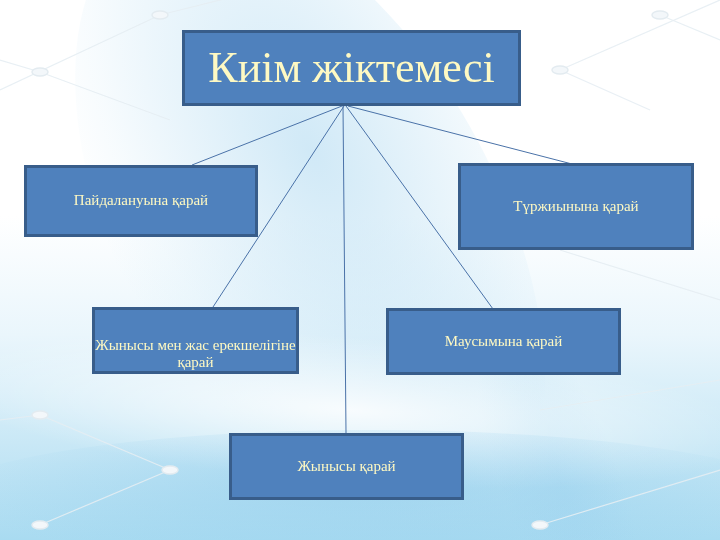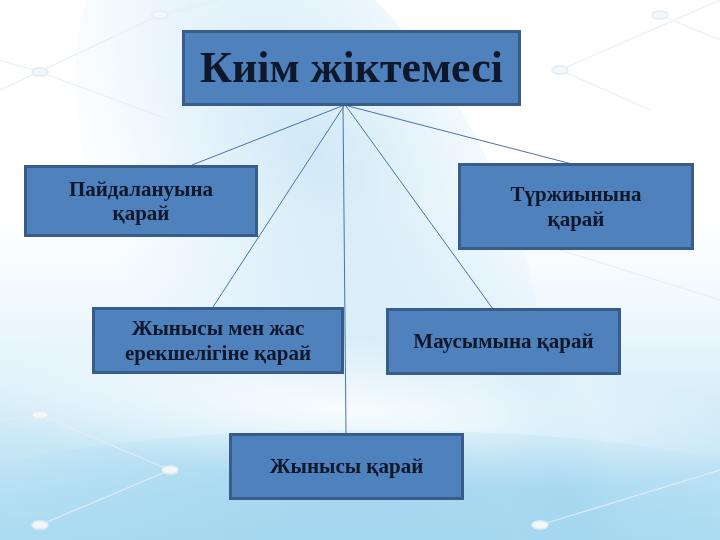--- a/index.html
+++ b/index.html
@@ -35,26 +35,26 @@
       border-radius: 50%;
       background: radial-gradient(ellipse, rgba(160,212,240,0.35), rgba(160,212,240,0) 70%);
       transform: rotate(-20deg);
     }
     svg.net { position: absolute; inset: 0; }
 
     .box {
       position: absolute; box-sizing: border-box;
       background: #4f81bd;
       border: 3px solid #385d8a;
-      color: #0f172a; font-weight: bold;
+      color: #fef9c3; font-weight: normal;
       display: flex; align-items: center; justify-content: center;
       text-align: center; line-height: 1.15;
     }
     .box.title { font-size: 44px; }
-    .box.sub { font-size: 21px; }
+    .box.sub { font-size: 15px; }
 
     svg.connectors { position: absolute; inset: 0; pointer-events: none; }
   </style>
 </head>
 <body>
 
 <div class="bg">
   <div class="swoosh1"></div>
   <div class="swoosh4"></div>
   <div class="swoosh2"></div>
@@ -103,21 +103,21 @@
 </div>
 
 <div class="box sub" style="left:24px; top:165px; width:234px; height:72px;">
   <span style="display:block; width:170px;">Пайдалануына қарай</span>
 </div>
 
 <div class="box sub" style="left:458px; top:163px; width:236px; height:87px;">
   <span style="display:block; width:150px;">Түржиынына қарай</span>
 </div>
 
-<div class="box sub" style="left:92px; top:307px; width:252px; height:67px;">
+<div class="box sub" style="left:92px; top:307px; width:207px; height:67px;align-items:flex-end;">
   <span style="display:block; width:232px;">Жынысы мен жас ерекшелігіне қарай</span>
 </div>
 
 <div class="box sub" style="left:386px; top:308px; width:235px; height:67px;">
   <span>Маусымына қарай</span>
 </div>
 
 <div class="box sub" style="left:229px; top:433px; width:235px; height:67px;">
   <span>Жынысы қарай</span>
 </div>

